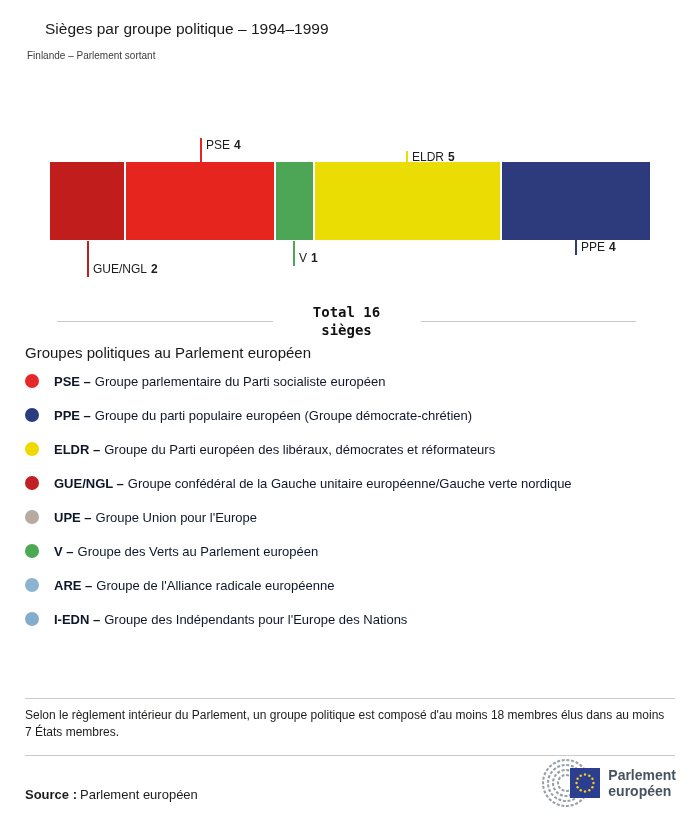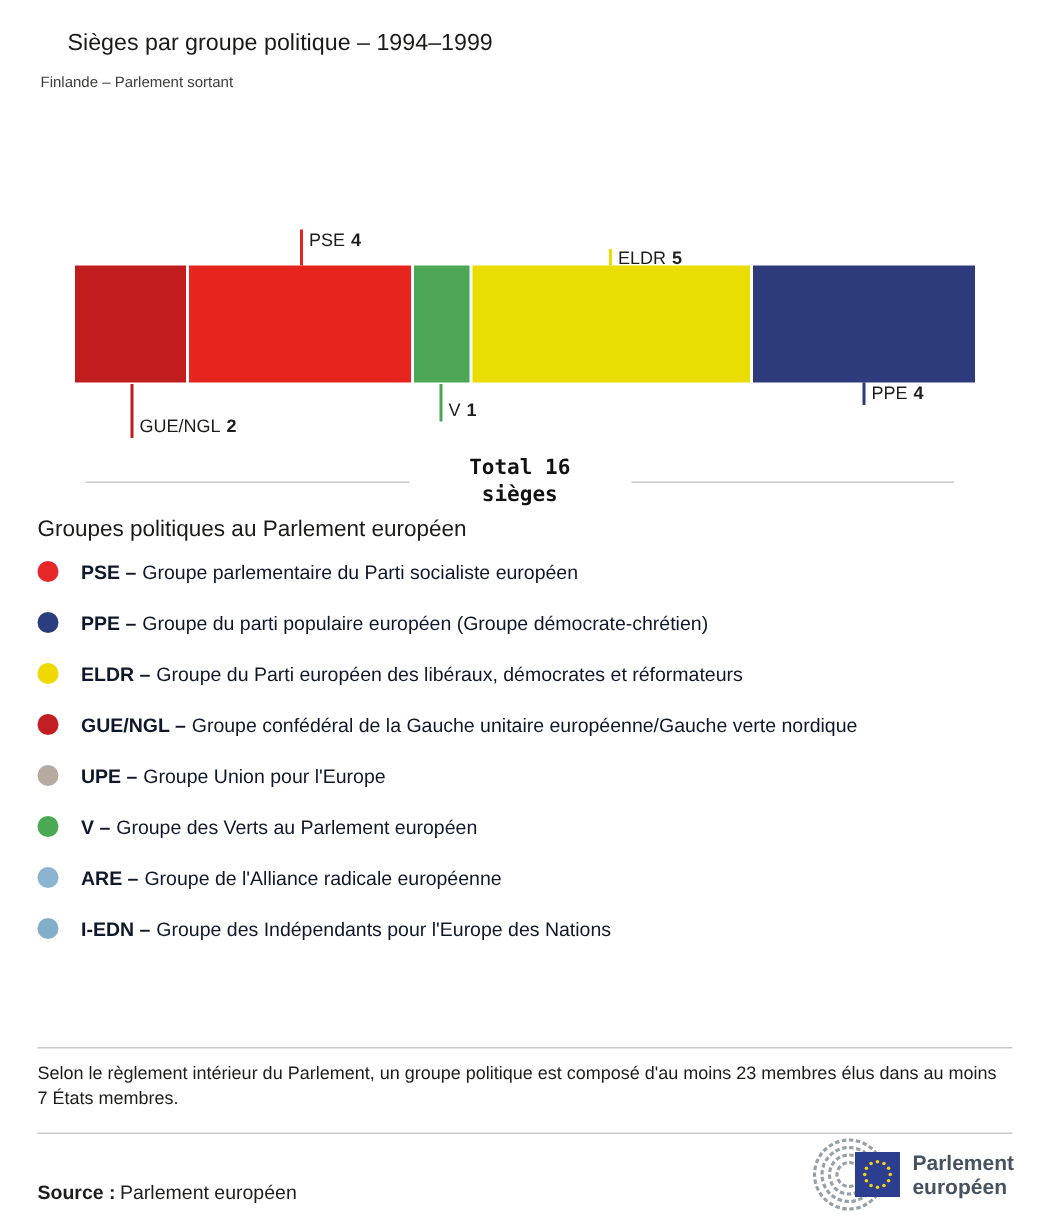--- a/index.html
+++ b/index.html
@@ -5,21 +5,21 @@
   html,body{margin:0;padding:0;background:#fff;}
   .page{
     position:relative;width:700px;height:820px;background:#ffffff;
     font-family:"Liberation Sans",sans-serif;color:#1d1d1b;overflow:hidden;
   }
   
   .title{position:absolute;left:25px;top:20px;font-size:15.5px;font-weight:normal;color:#1a1a18;margin-left:20px;}
   .subtitle{position:absolute;left:27px;top:50px;font-size:10px;font-weight:normal;color:#3c3c3b;}
 
   
-  .chart{position:absolute;left:50px;top:147px;width:600px;height:150px;}
+  .chart{position:absolute;left:50px;top:132px;width:600px;height:150px;}
   .bar{position:absolute;left:0;top:30px;width:600px;height:78px;display:flex;gap:2px;}
   .seg{height:100%;}
   .tick{position:absolute;width:1.5px;}
   .bar-label{position:absolute;font-size:12px;white-space:nowrap;color:#1d1d1b;}
   .bar-label b{margin-left:4px;}
   
   .tick-pse{left:150px;top:6px;height:24px;}
   .lbl-pse{left:156px;top:6px;}
   .tick-eldr{left:356px;top:19px;height:11px;}
   .lbl-eldr{left:362px;top:18px;}
@@ -129,21 +129,21 @@
       <span class="dot" style="background: rgb(140, 180, 208);"></span>
       <span class="legend-text"><b>ARE –</b><span>Groupe de l'Alliance radicale européenne</span></span>
     </div>
     <div class="legend-item">
       <span class="dot" style="background: rgb(131, 174, 203);"></span>
       <span class="legend-text"><b>I-EDN –</b><span>Groupe des Indépendants pour l'Europe des Nations</span></span>
     </div>
   </div>
 
   <div class="divider divider-1"></div>
-  <div class="footnote">Selon le règlement intérieur du Parlement, un groupe politique est composé d'au moins 23 membres élus dans au moins 7 États membres.</div>
+  <div class="footnote">Selon le règlement intérieur du Parlement, un groupe politique est composé d'au moins 18 membres élus dans au moins 7 États membres.</div>
   <div class="divider divider-2"></div>
 
   <div class="source"><b>Source :</b><span>Parlement européen</span></div>
 
   <div class="logo">
     <svg width="64" height="50" viewBox="0 0 64 50">
       <g fill="none" stroke="#97a0a7" stroke-width="2.1" stroke-dasharray="3 1.7">
         <circle cx="26" cy="25" r="23"></circle>
         <circle cx="26" cy="25" r="18"></circle>
         <circle cx="26" cy="25" r="13"></circle>

